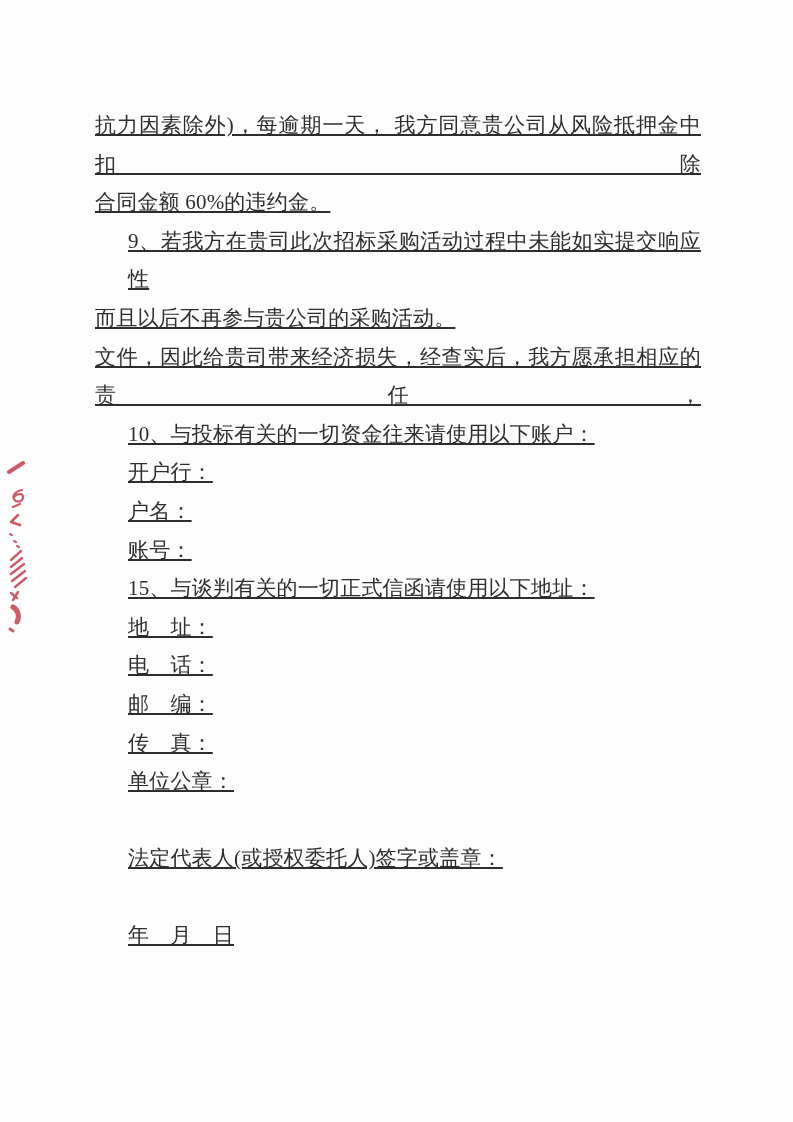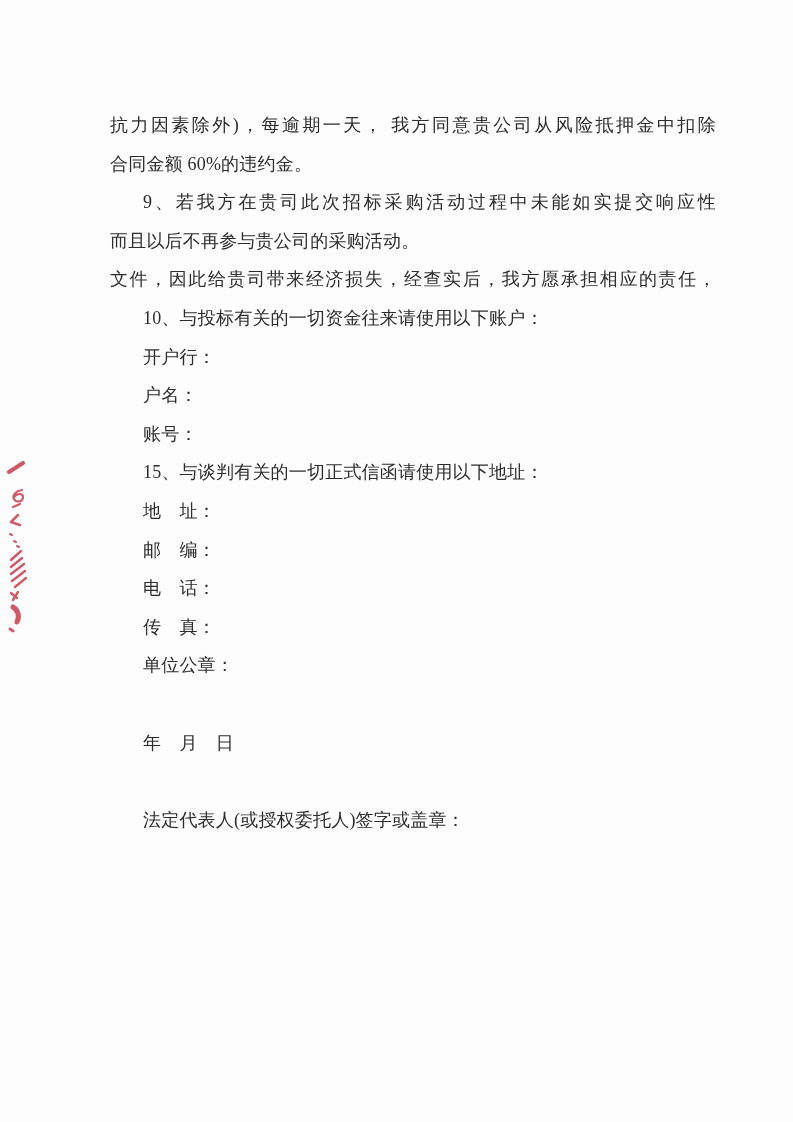--- a/index.html
+++ b/index.html
@@ -14,26 +14,27 @@
     font-family:"Liberation Serif","DejaVu Serif",serif;
   }
   .page{
     position:relative;
     width:793px;height:1122px;
     background:var(--bg);
     overflow:hidden;
   }
   .doc{
     position:absolute;
-    left:110px;top:106px;
+    left:95px;top:106px;
     width:606px;
     color:var(--ink);
-    font-size:18px;
+    font-size:21px;
     line-height:38.6px;
     letter-spacing:0.2px;
+    text-decoration:underline;
   }
   .line{
     white-space:pre-wrap;
     min-height:38.6px;
   }
   .line.indent{padding-left:33px;}
   .line.justify{
     text-align:justify;
     text-align-last:justify;
   }
@@ -77,21 +78,21 @@
       <div class="line">合同金额 60%的违约金。</div>
       <div class="line indent justify">9、若我方在贵司此次招标采购活动过程中未能如实提交响应性</div>
       <div class="line">而且以后不再参与贵公司的采购活动。</div>
       <div class="line justify">文件，因此给贵司带来经济损失，经查实后，我方愿承担相应的责任，</div>
       <div class="line indent">10、与投标有关的一切资金往来请使用以下账户：</div>
       <div class="line indent">开户行：</div>
       <div class="line indent">户名：</div>
       <div class="line indent">账号：</div>
       <div class="line indent">15、与谈判有关的一切正式信函请使用以下地址：</div>
       <div class="line indent">地　址：</div>
+      <div class="line indent">电　话：</div>
       <div class="line indent">邮　编：</div>
-      <div class="line indent">电　话：</div>
       <div class="line indent">传　真：</div>
       <div class="line indent">单位公章：</div>
+      <div class="line indent gap">法定代表人(或授权委托人)签字或盖章：</div>
       <div class="line indent gap">年　月　日</div>
-      <div class="line indent gap">法定代表人(或授权委托人)签字或盖章：</div>
     </div>
 
 </div>
 
 </body></html>

